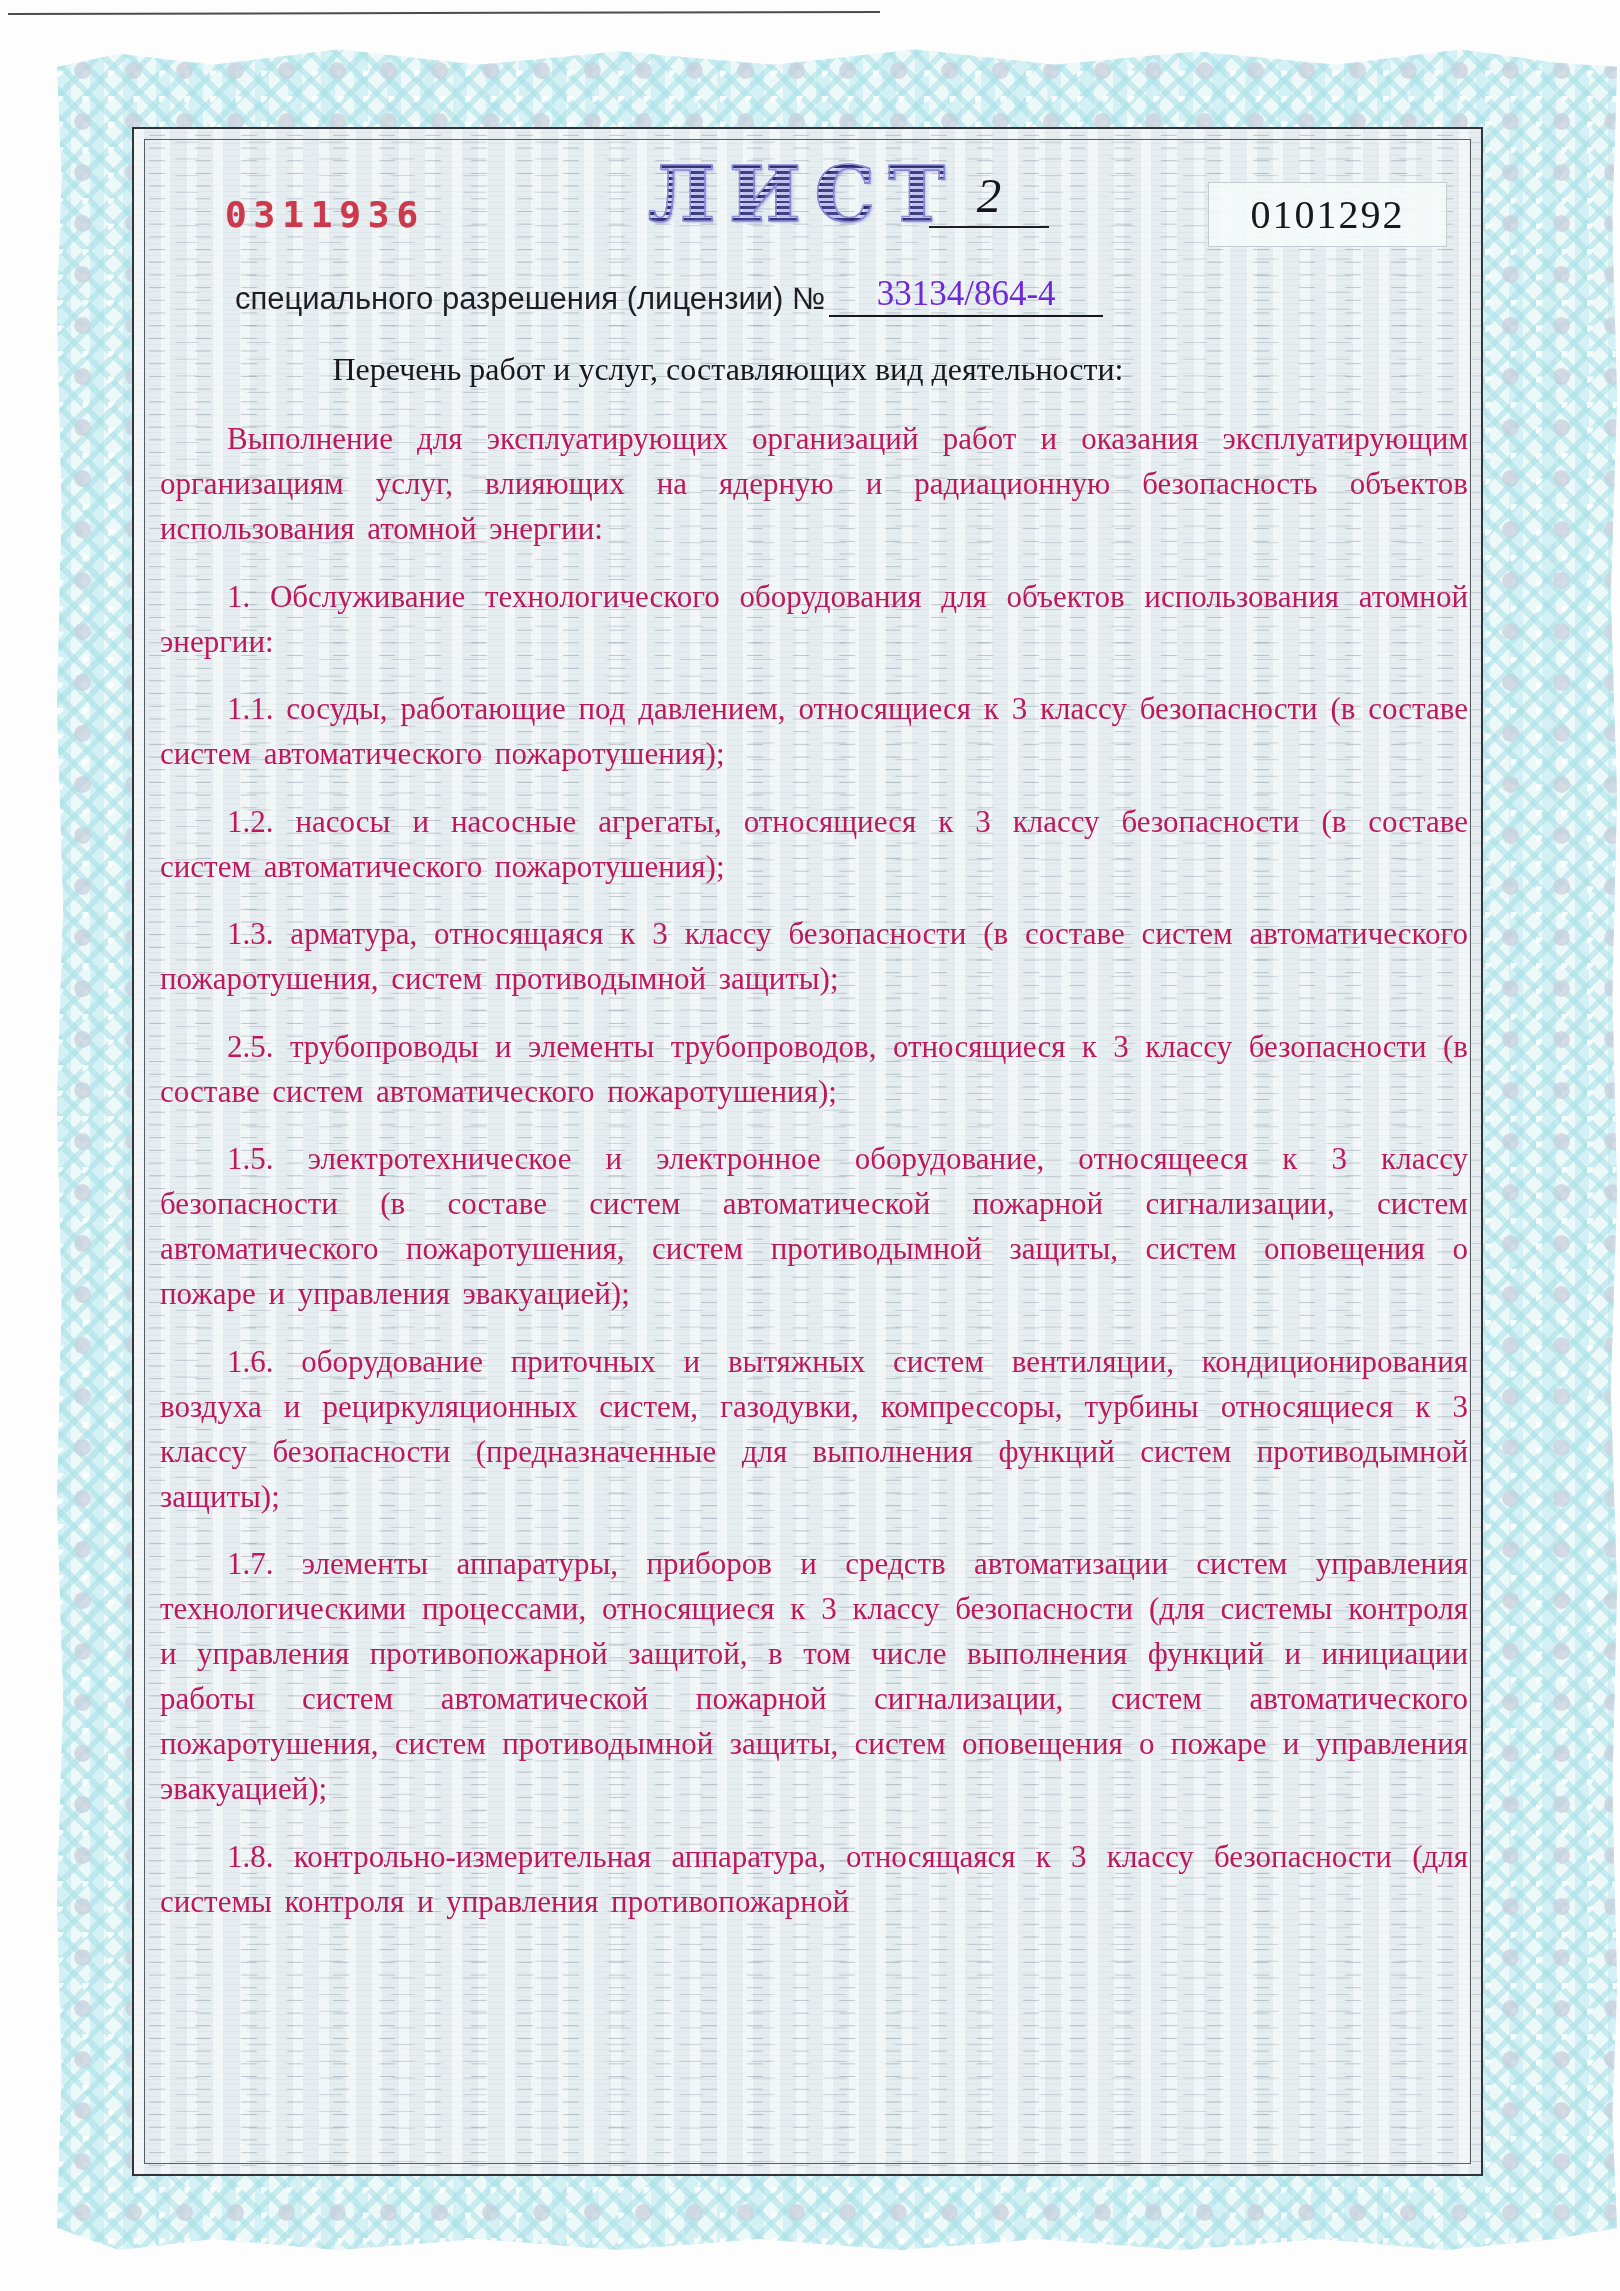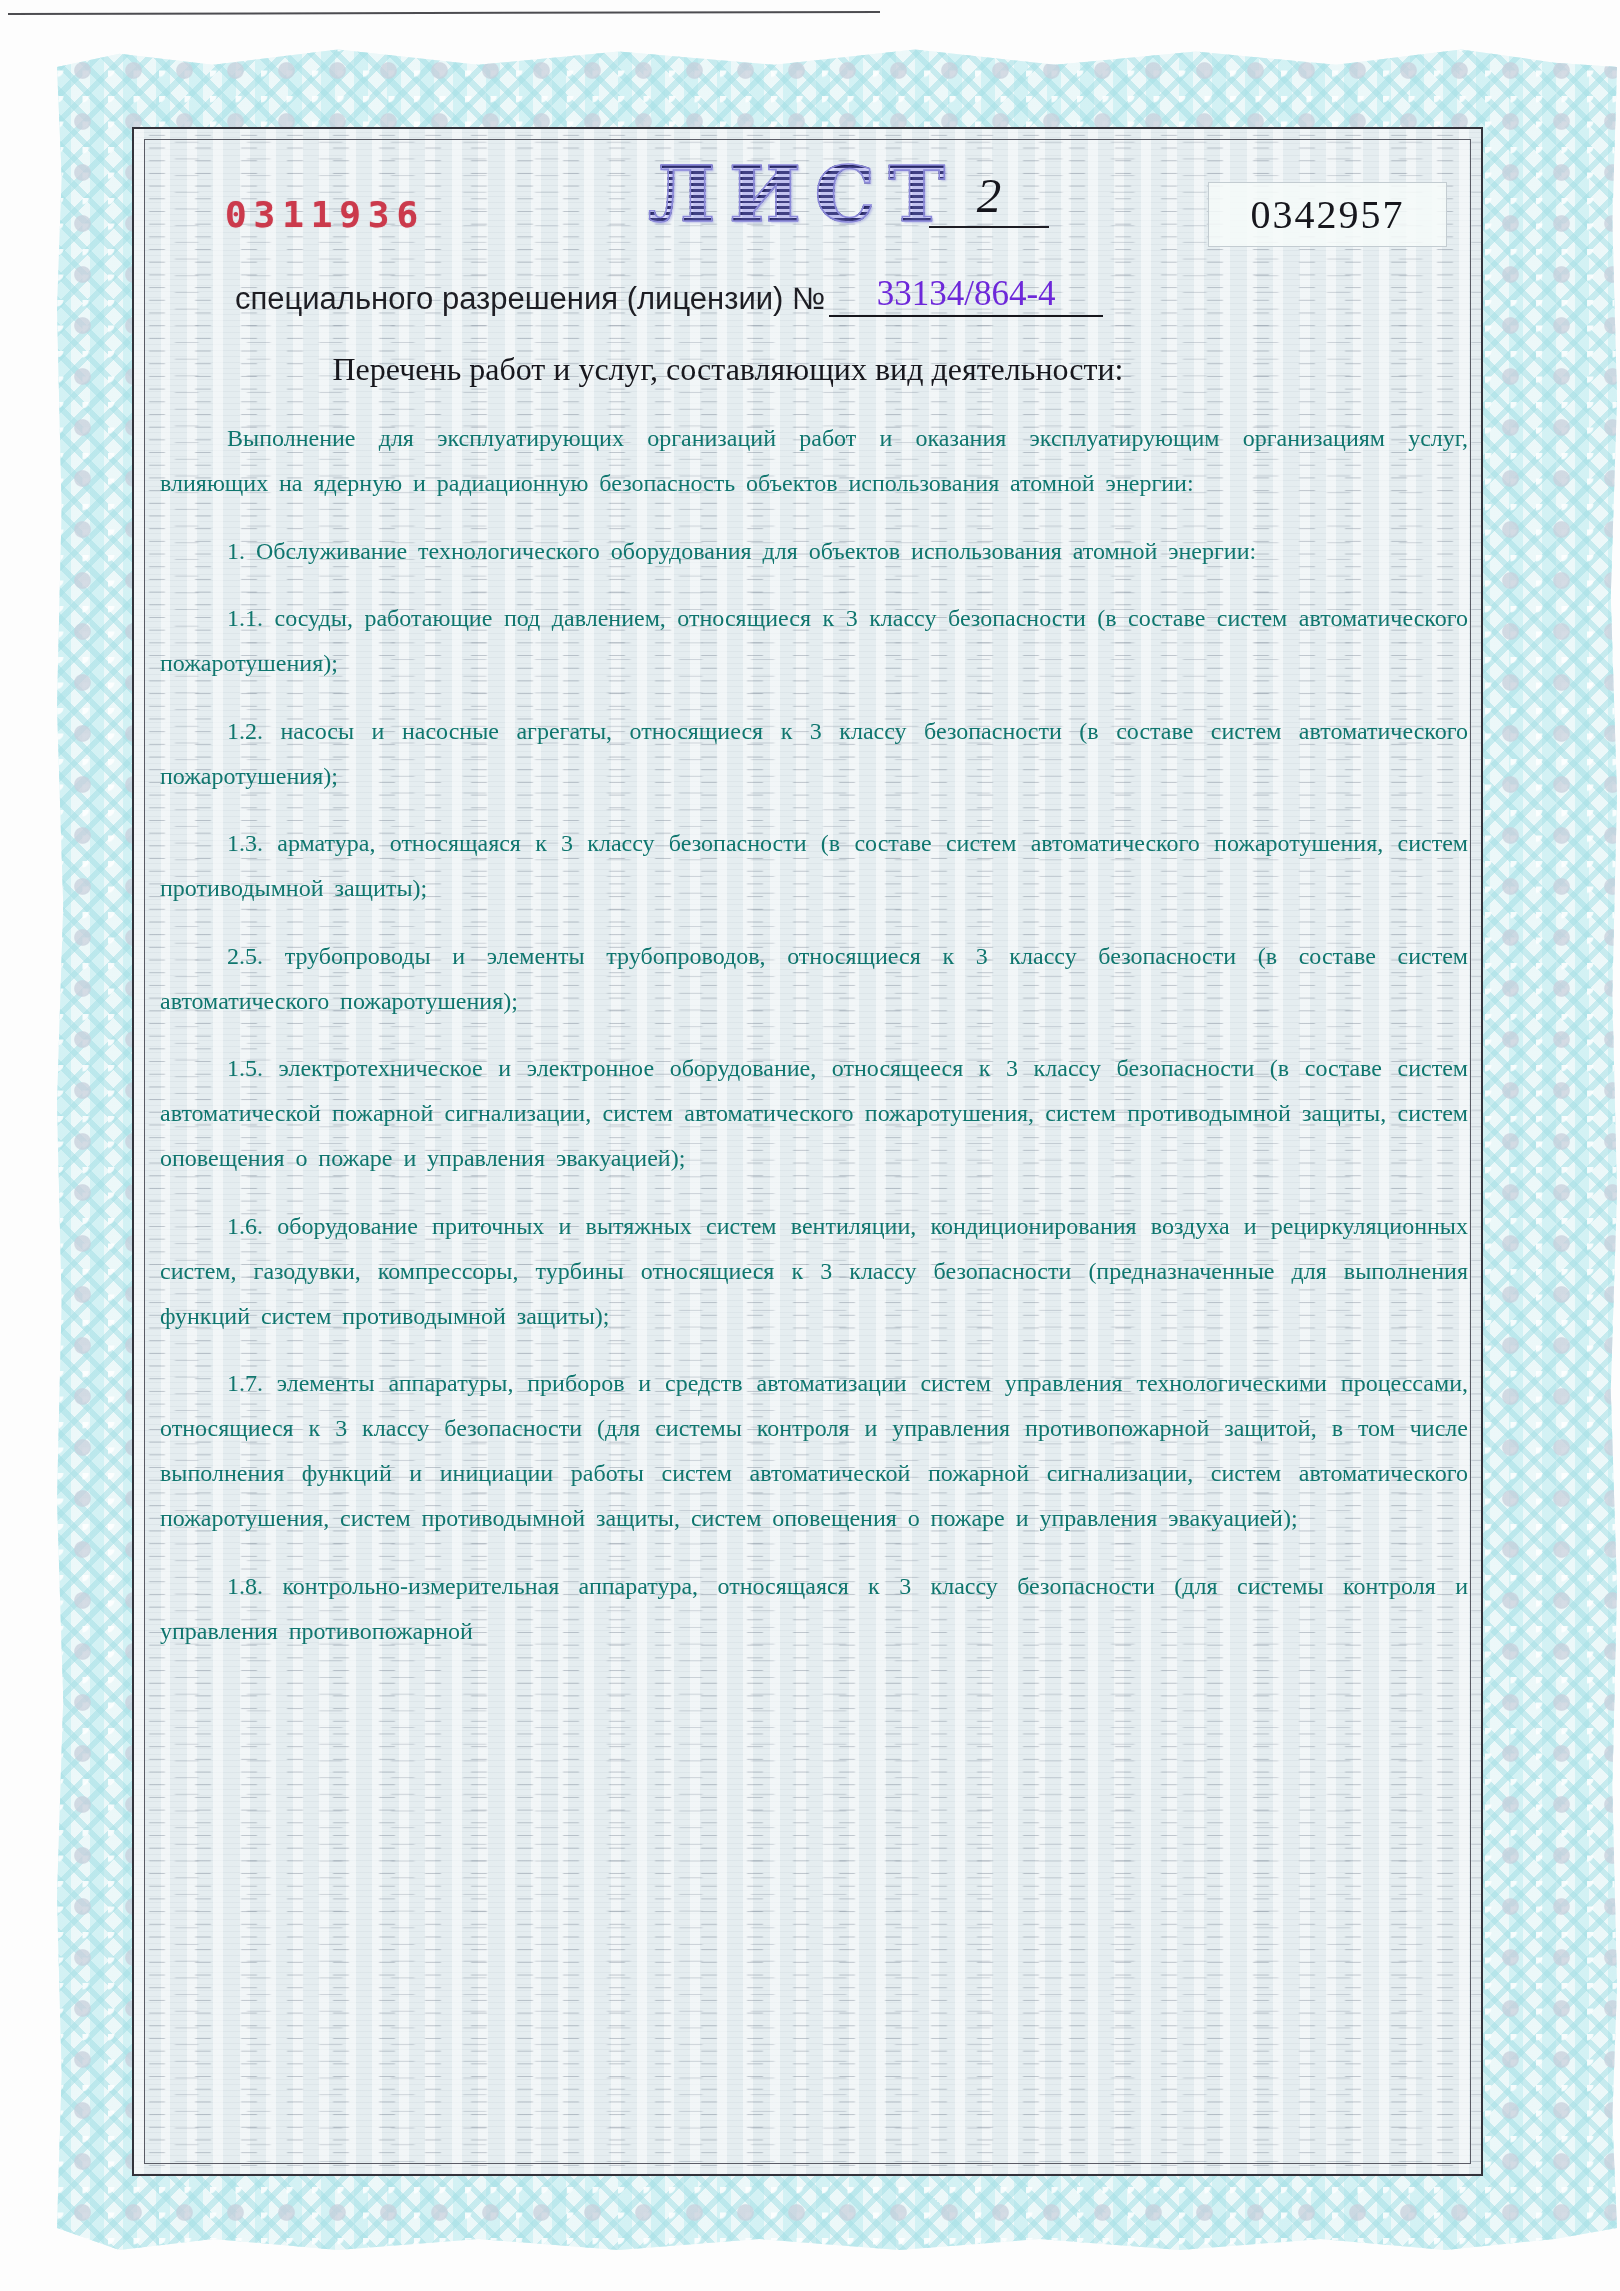--- a/index.html
+++ b/index.html
@@ -98,22 +98,22 @@
   }
 
   
   .doc-title {
     position:absolute; top:351px; left:152px; width:1308px;
     text-align:center; transform:translateX(-78px);
     font-family:"Liberation Serif", serif; font-size:32px; color:#17171d;
   }
   .doc-body {
     position:absolute; top:416px; left:160px; width:1308px;
-    font-family:"Liberation Serif", serif; font-size:24px; line-height:45px;
-    color:#0f766e;
+    font-family:"Liberation Serif", serif; font-size:31px; line-height:45px;
+    color:#be185d;
     text-align:justify; word-spacing:4.9px;
   }
   .doc-body p { text-indent:67px; margin-bottom:22.5px; }
 </style>
 </head>
 <body>
 
 <div class="page">
 
   <div class="scan-line"></div>
@@ -124,21 +124,21 @@
     <div class="frame-inner-line"></div>
   </div>
 
   <div class="stamp-red">0311936</div>
 
   <div class="sheet-title">ЛИСТ</div>
 
   <div class="page-number">2</div>
 
   <div class="form-number-box">
-    <span>0342957</span>
+    <span>0101292</span>
   </div>
 
   <div class="license-caption-row">
     <span class="license-caption">специального разрешения (лицензии) №</span><span class="license-number">33134/864-4</span>
   </div>
 
   <div class="doc-title">Перечень работ и услуг, составляющих вид деятельности:</div>
 
   <div class="doc-body">
     <p>Выполнение для эксплуатирующих организаций работ и оказания эксплуатирующим организациям услуг, влияющих на ядерную и радиационную безопасность объектов использования атомной энергии:</p>

